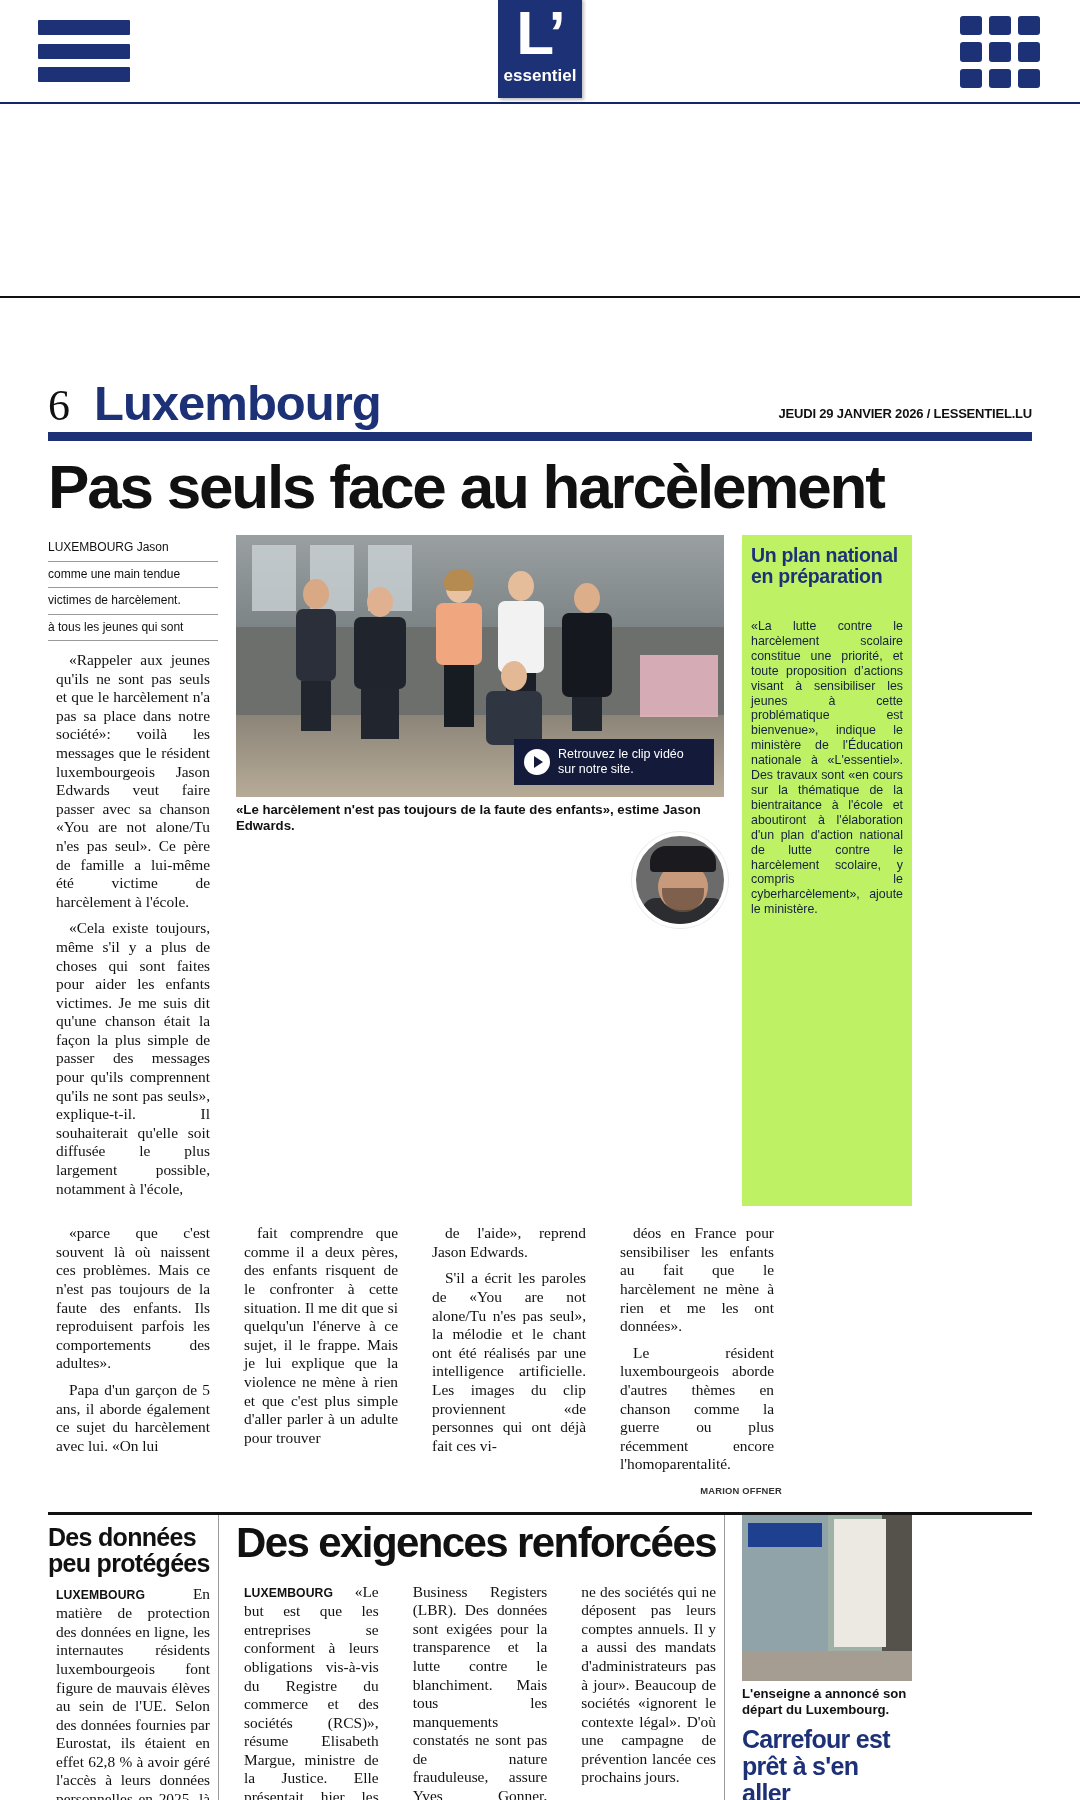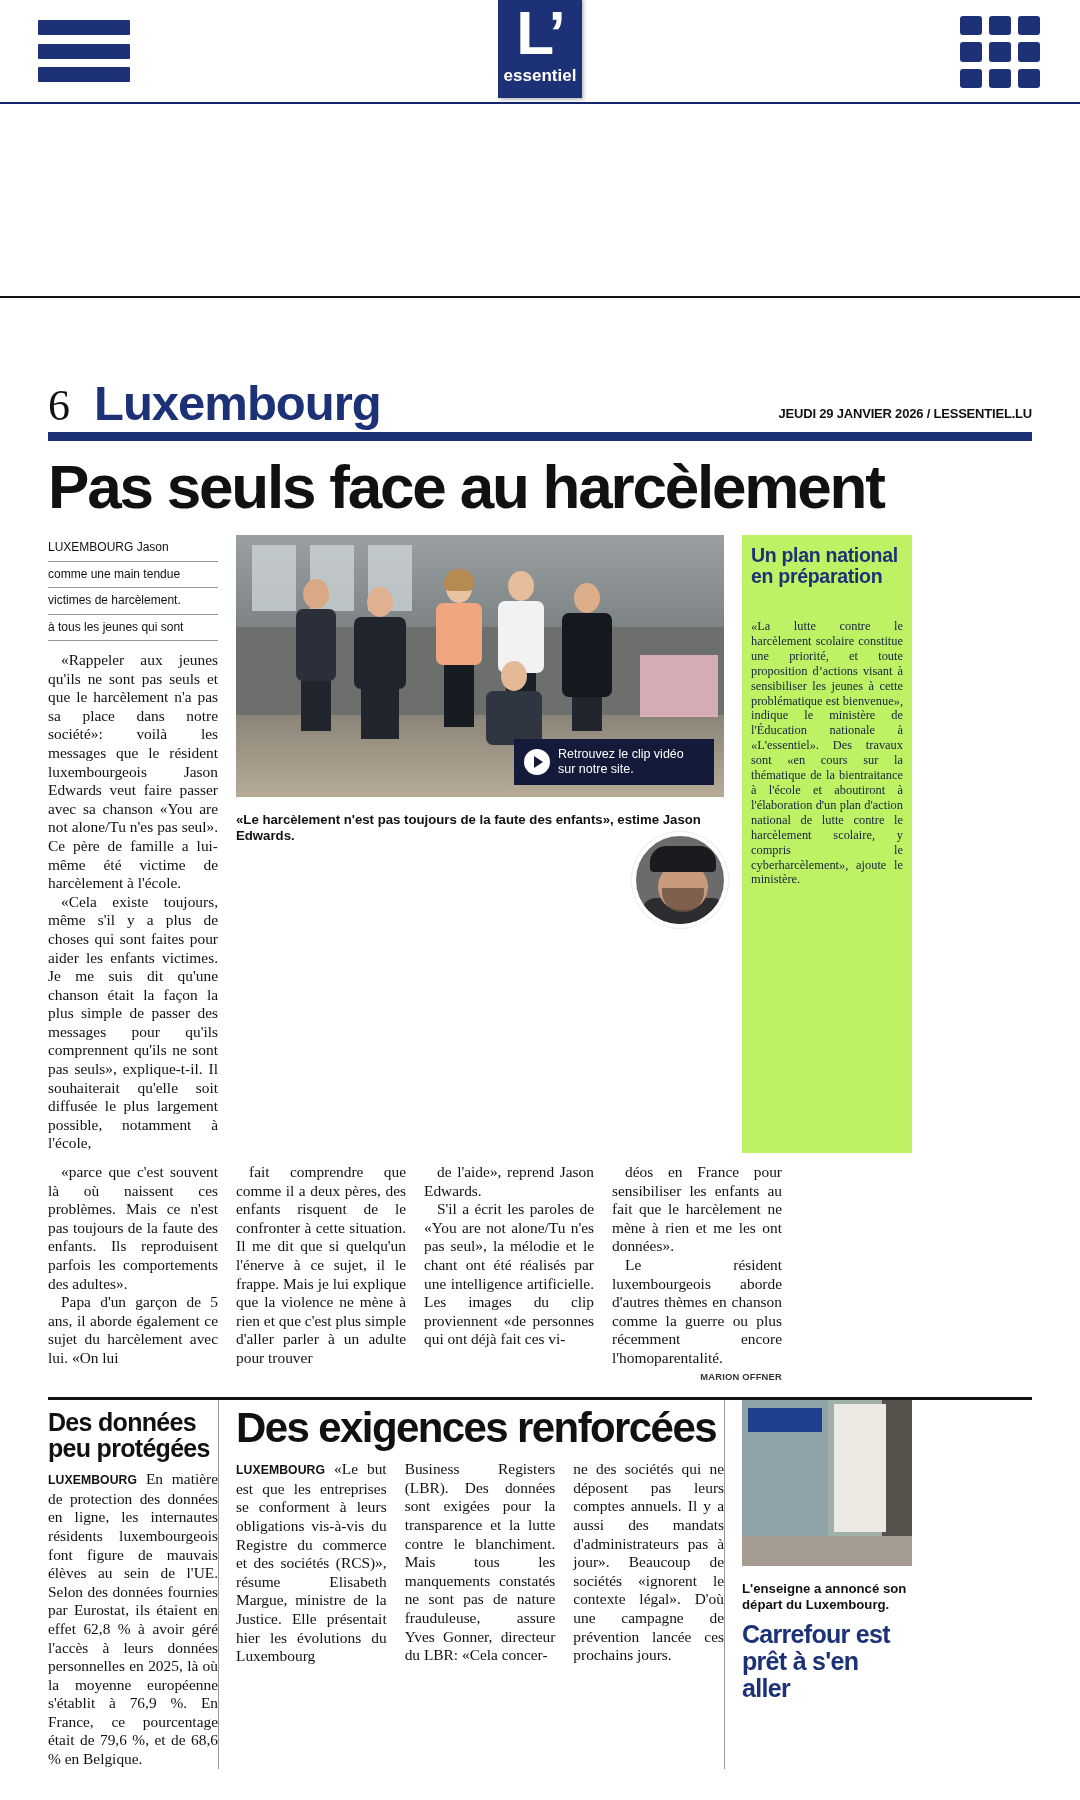--- a/index.html
+++ b/index.html
@@ -105,21 +105,21 @@
   .lede-lines span{
     display:block; border-bottom:1px solid #999;
   }
 
   .body-col{
     font-family:"Liberation Serif", serif;
     font-size:15.4px; line-height:18.6px;
     text-align:justify; color:#111;
     hyphens:auto;
   }
-  .body-col p{ text-indent:13px; margin:0; }
+  .body-col p{ text-indent:13px; margin:8px; }
   .body-col p + p{ margin-top:0; }
 
   
   .photo-main{
     width:488px; height:262px; position:relative; overflow:hidden;
     background:#6d6f6c;
   }
   .photo-main .floor{
     position:absolute; left:0; right:0; bottom:0; height:82px;
     background:linear-gradient(#8b8478,#b7ab97);
@@ -165,34 +165,34 @@
     z-index:5;
   }
   .portrait-circle .cap{ position:absolute; left:14px; top:10px; width:66px;height:26px;border-radius:16px 16px 4px 4px; background:#1b1b1f; }
   .portrait-circle .face{ position:absolute; left:22px; top:28px; width:50px;height:46px;border-radius:24px/26px; background:#c79a7c; }
   .portrait-circle .beard{ position:absolute; left:26px; top:52px; width:42px;height:24px;border-radius:0 0 20px 20px; background:#6b5140; opacity:.8;}
   .portrait-circle .body{ position:absolute; left:6px; bottom:0; width:84px;height:26px;border-radius:14px 14px 0 0; background:#2b2d31; }
 
   .caption{
     font-family:"Liberation Sans", sans-serif;
     font-weight:bold; font-size:13.2px; line-height:16px; color:#111;
-    padding-top:15px;
+    padding-top:5px;
   }
 
   
   .sidebox{
     background:#bef264; padding:10px 9px 12px 9px;
   }
   .sidebox h3{
     font-family:"Liberation Sans", sans-serif;
     font-weight:bold; font-size:19.5px; line-height:21px;
     color:#1d3177; margin-bottom:8px; letter-spacing:-.3px;
   }
   .sidebox p{
-    font-family:Liberation Serif, serif;
+    font-family:Liberation Sans, sans-serif;
     font-size:12.4px; line-height:14.9px; text-align:justify; color:#14213d;margin-top:32px;
   }
 
   
   .cont-grid{
     display:grid; grid-template-columns:170px 170px 170px 170px;
     gap:18px; margin-top:10px;
   }
   .byline{
     font-family:"Liberation Sans", sans-serif;

